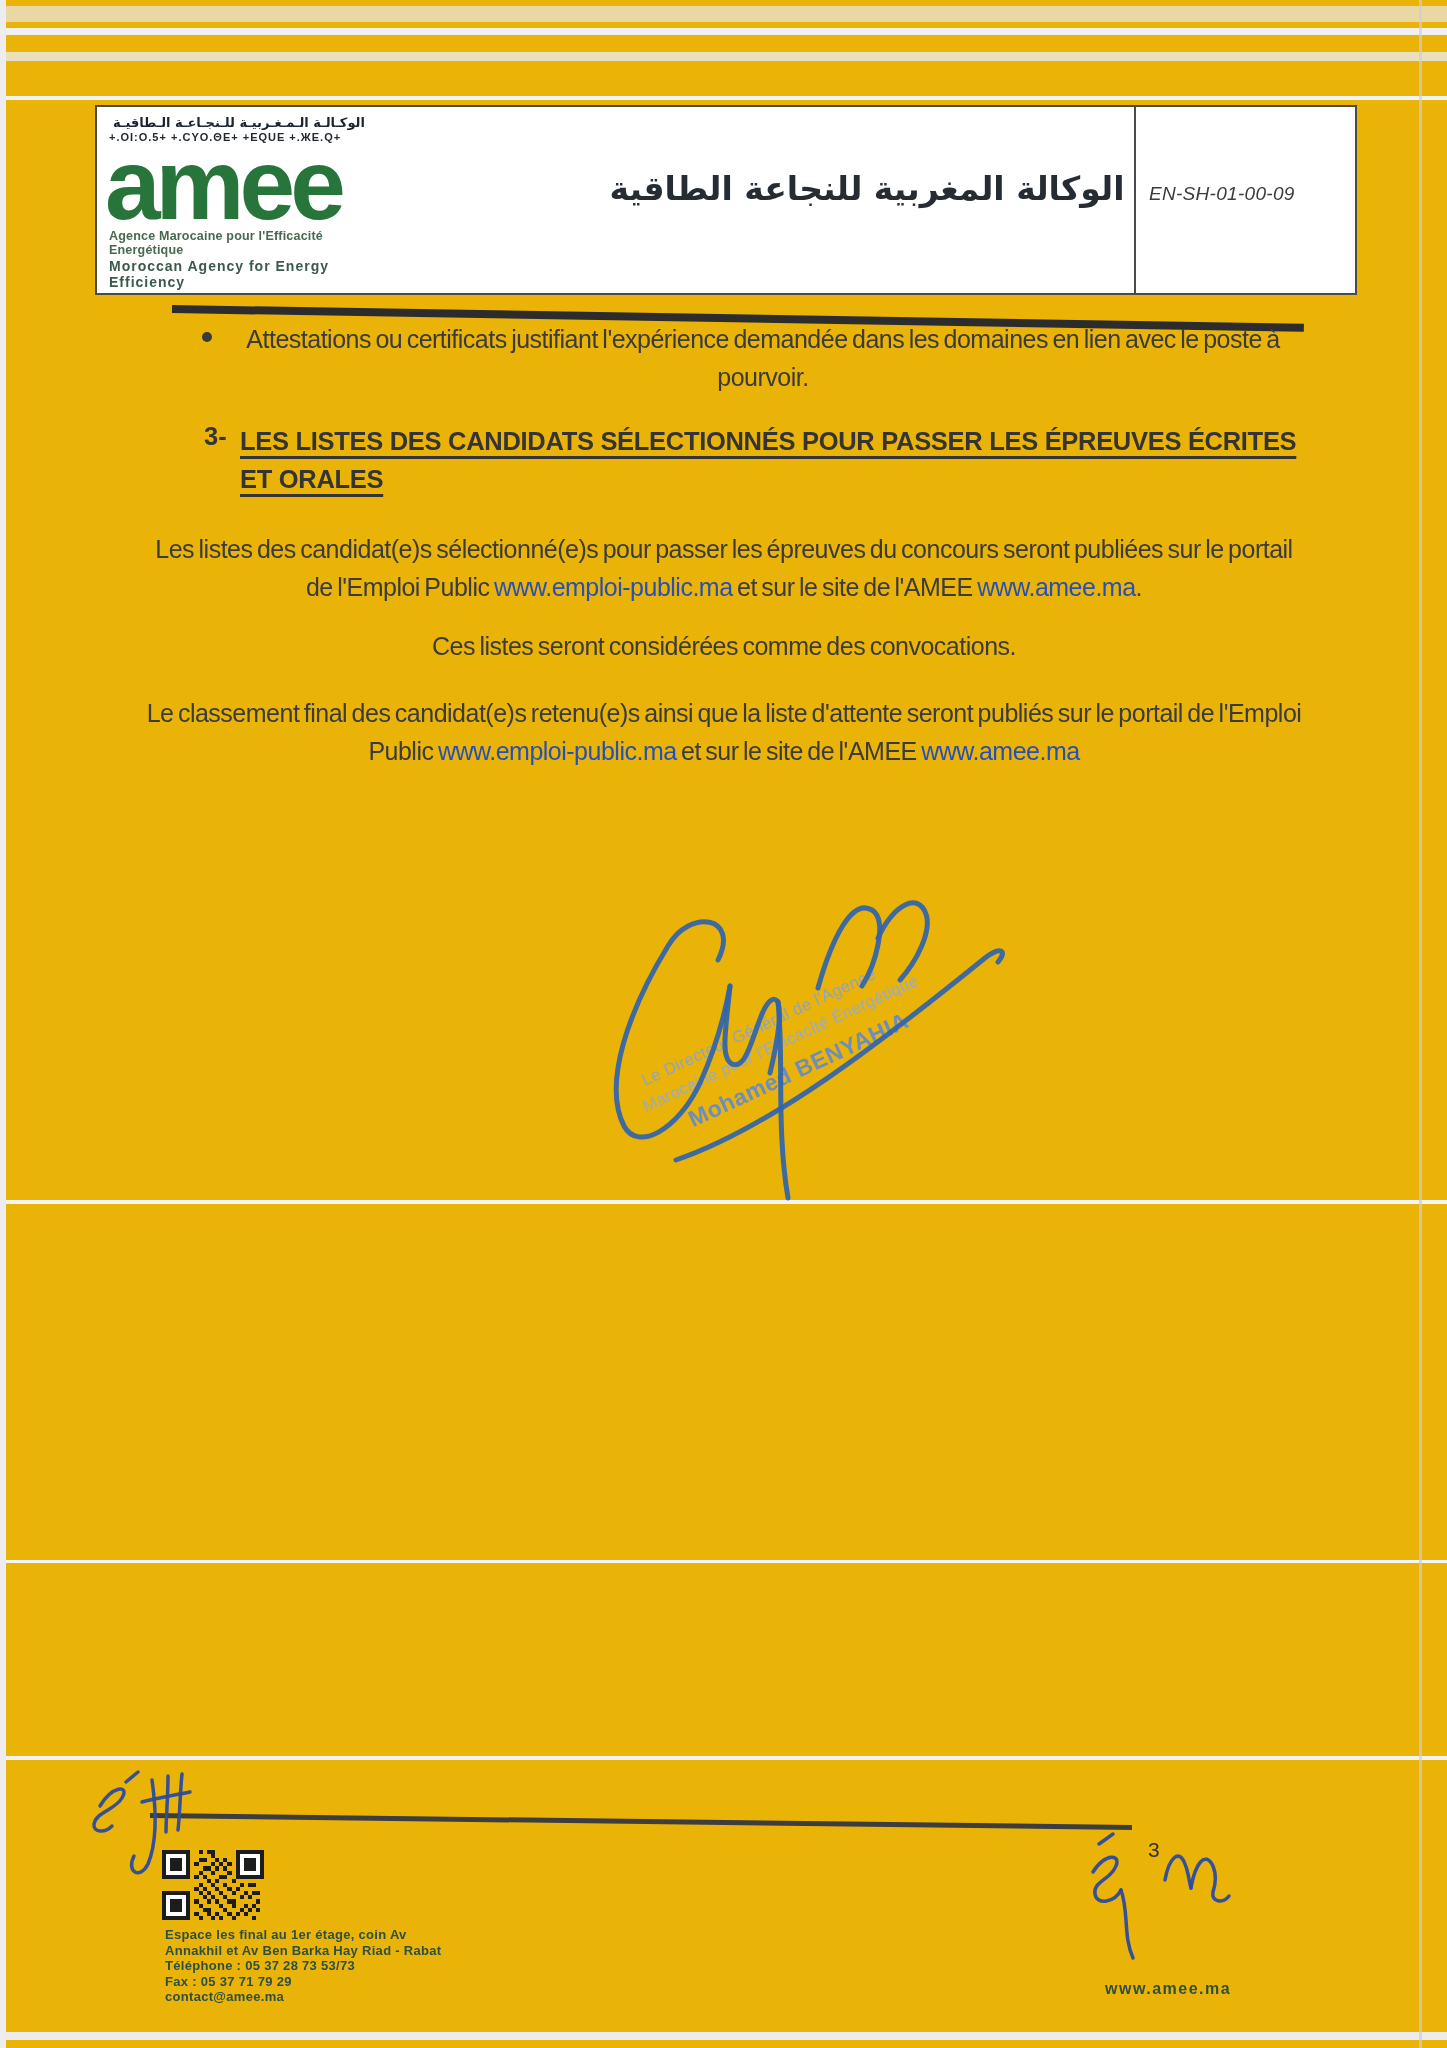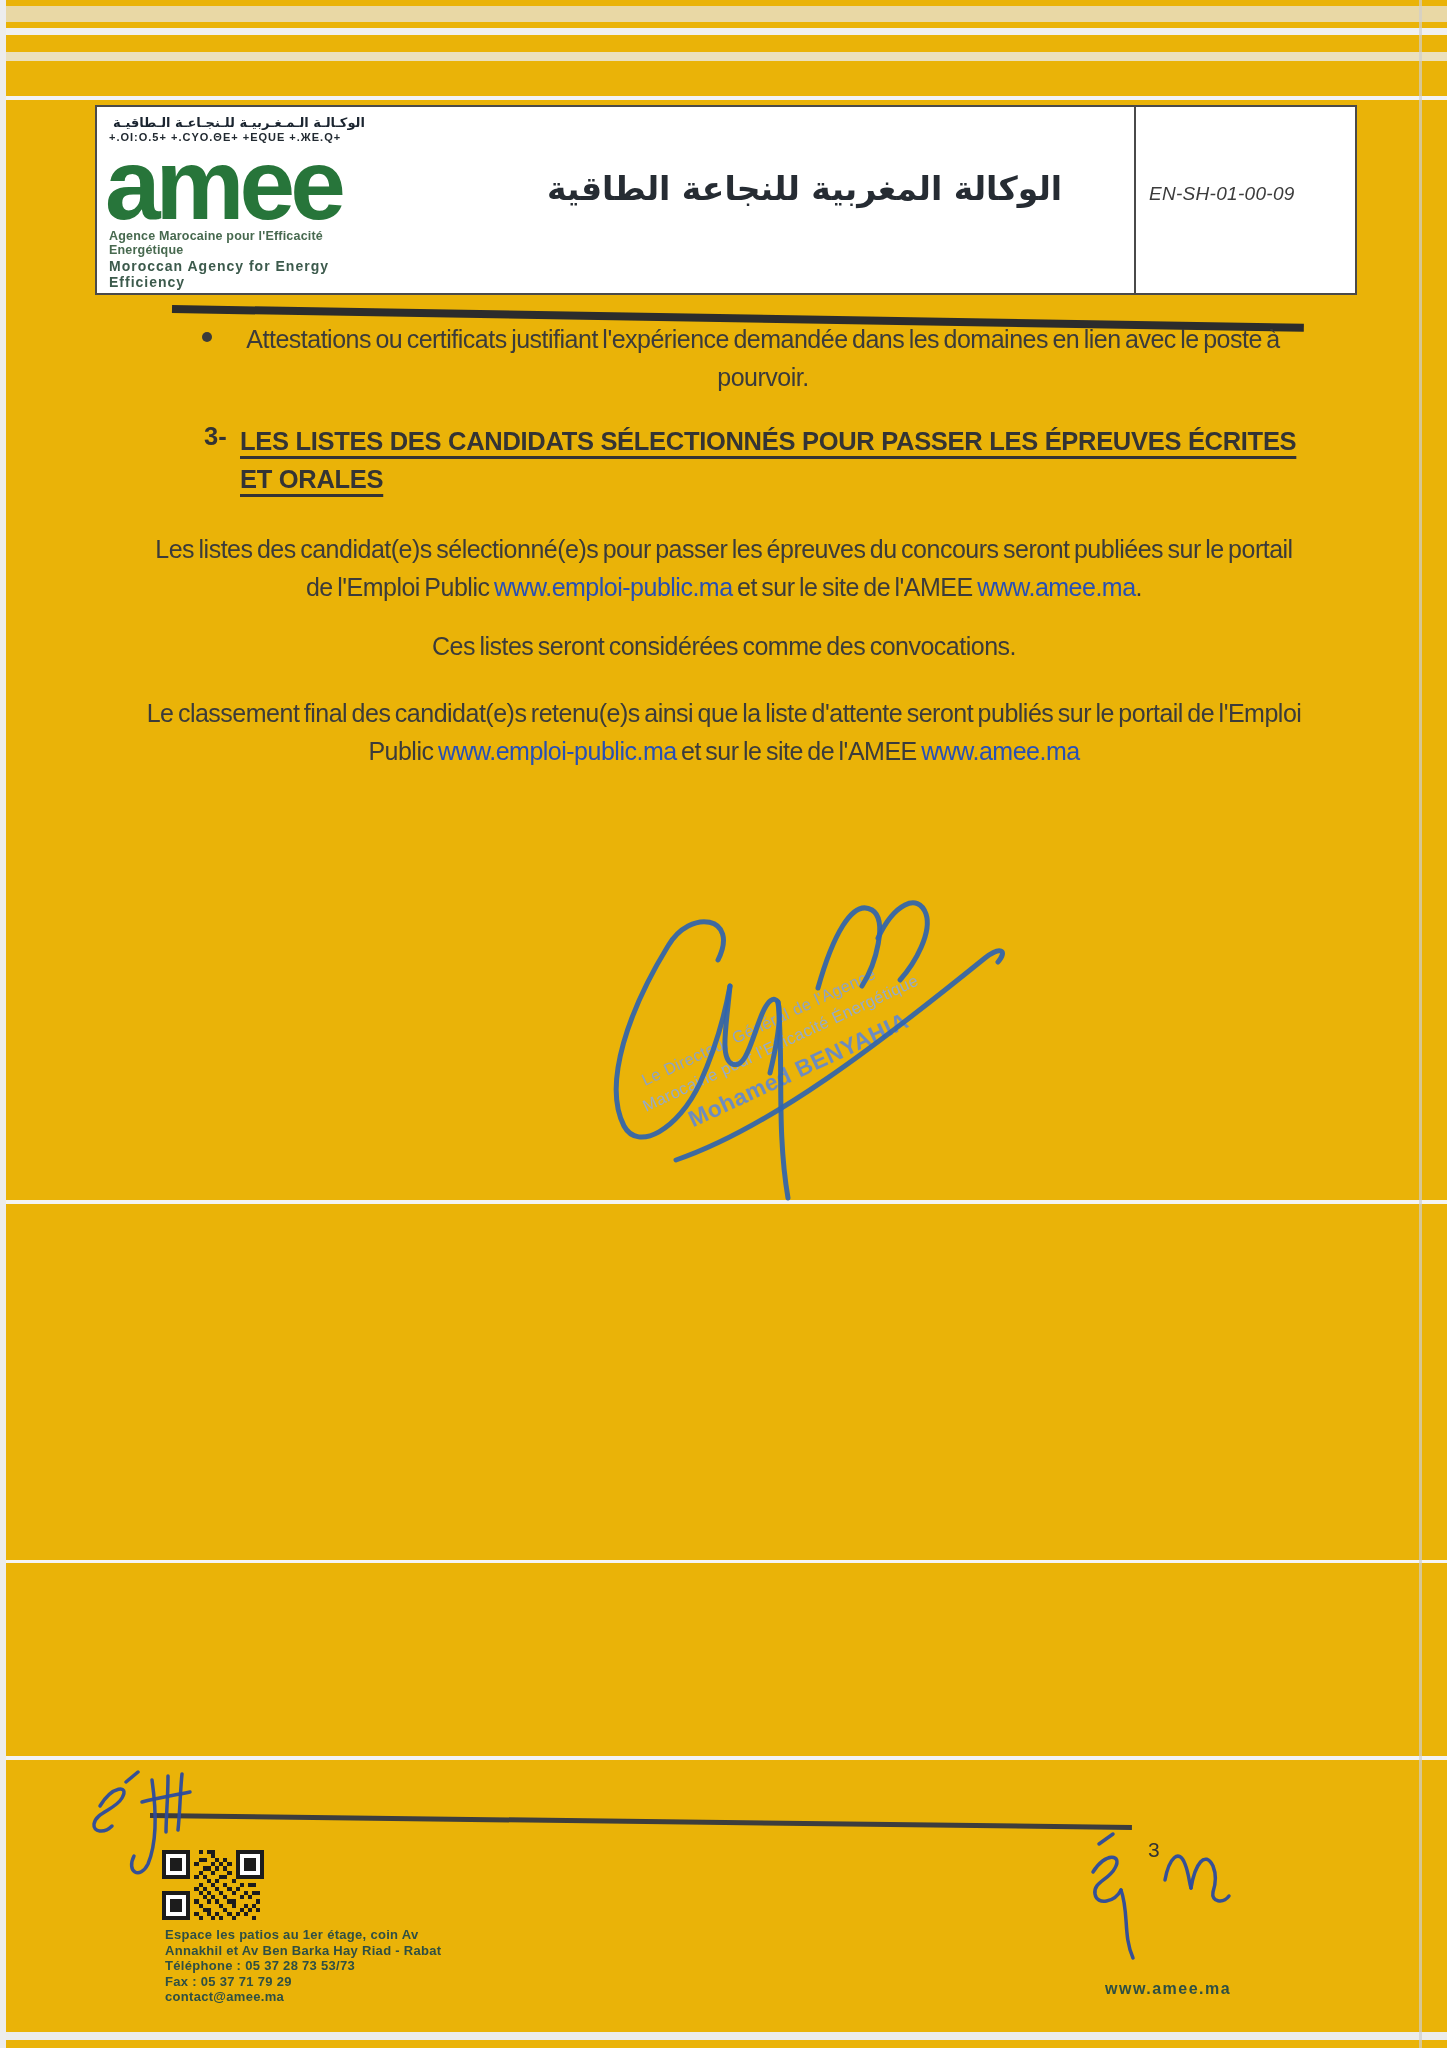--- a/index.html
+++ b/index.html
@@ -16,21 +16,21 @@
     border:2px solid #4a4a4a;background:#fff;
   }
   .header-divider{position:absolute;left:1037px;top:0;height:100%;border-left:2px solid #4a4a4a;}
   .logo-block{position:absolute;left:12px;top:8px;width:260px;}
   .logo-arabic{font-family:"DejaVu Sans",sans-serif;direction:rtl;font-size:13px;font-weight:bold;color:#1b2530;text-align:center;letter-spacing:.5px;}
   .logo-tifinagh{font-size:11px;font-weight:bold;color:#222a31;letter-spacing:1px;margin-top:1px;white-space:nowrap;}
   .logo-brand{font-size:100px;font-weight:700;letter-spacing:-5px;line-height:.62;color:#27753a;margin-top:10px;margin-left:-4px;}
   .logo-tag-fr{font-size:12.5px;font-weight:bold;color:#47694f;margin-top:14px;letter-spacing:.2px;}
   .logo-tag-en{font-size:14px;font-weight:bold;color:#3c5a4c;letter-spacing:1px;margin-top:1px;}
   .header-title{
-    position:absolute;left:450px;top:62px;width:640px;text-align:left;
+    position:absolute;left:450px;top:62px;width:640px;text-align:center;
     font-family:"DejaVu Sans",sans-serif;direction:rtl;font-size:33px;font-weight:bold;color:#262c33;
   }
   .header-ref{position:absolute;left:1052px;top:76px;width:200px;font-size:19px;font-style:italic;color:#3c3c3c;letter-spacing:.3px;}
 
   .rule-thick{position:absolute;left:172px;top:305px;width:1132px;height:8px;background:#2c2c2c;transform:rotate(.95deg);transform-origin:left center;}
 
   .bodytext{font-size:25px;line-height:38px;letter-spacing:-.5px;word-spacing:-2px;color:#3b3b3b;text-align:center;}
   .bullet-dot{position:absolute;left:202px;top:332px;width:10px;height:10px;border-radius:50%;background:#3b3b3b;}
   .bullet-text{position:absolute;left:223px;top:320px;width:1080px;}
 
@@ -146,21 +146,21 @@
       <rect x="19" y="1" width="5" height="5" fill="#fff"></rect>
       <rect x="1" y="11" width="5" height="5" fill="#fff"></rect>
       <rect x="2" y="2" width="3" height="3"></rect>
       <rect x="20" y="2" width="3" height="3"></rect>
       <rect x="2" y="12" width="3" height="3"></rect>
       <path d="M9 0h1v1H9z M11 0h2v1h-2z M12 1h1v1h-1z M9 2h2v1H9z M13 2h1v1h-1z M15 2h1v1h-1z M8 3h1v1H8z M12 3h1v1h-1z M14 3h1v1h-1z M16 3h1v1h-1z M10 4h2v1h-2z M13 4h1v1h-1z M15 4h1v1h-1z M9 5h1v1H9z M12 5h1v1h-1z M16 5h1v1h-1z M8 6h1v1H8z M10 6h1v1h-1z M14 6h2v1h-2z M11 7h1v1h-1z M13 7h1v1h-1z M17 7h1v1h-1z M9 8h1v1H9z M12 8h1v1h-1z M15 8h1v1h-1z M19 8h1v1h-1z M21 8h2v1h-2z M8 9h1v1H8z M10 9h1v1h-1z M13 9h1v1h-1z M16 9h1v1h-1z M18 9h1v1h-1z M9 10h1v1H9z M11 10h1v1h-1z M14 10h1v1h-1z M17 10h1v1h-1z M20 10h1v1h-1z M22 10h2v1h-2z M10 11h1v1h-1z M12 11h1v1h-1z M15 11h1v1h-1z M19 11h1v1h-1z M21 11h1v1h-1z M8 12h1v1H8z M11 12h1v1h-1z M13 12h1v1h-1z M16 12h2v1h-2z M23 12h1v1h-1z M9 13h1v1H9z M14 13h1v1h-1z M17 13h1v1h-1z M20 13h1v1h-1z M22 13h1v1h-1z M10 14h2v1h-2z M15 14h1v1h-1z M19 14h1v1h-1z M21 14h1v1h-1z M23 14h1v1h-1z M8 15h1v1H8z M11 15h1v1h-1z M13 15h1v1h-1z M16 15h1v1h-1z M18 15h1v1h-1z M20 15h1v1h-1z M9 16h1v1H9z M12 16h1v1h-1z M14 16h1v1h-1z M17 16h1v1h-1z M22 16h1v1h-1z"></path>
     </g>
   </svg>
 
   <div class="address">
-    <div>Espace les patios au 1er étage, coin Av</div>
+    <div>Espace les final au 1er étage, coin Av</div>
     <div>Annakhil et Av Ben Barka Hay Riad - Rabat</div>
     <div>Téléphone : 05 37 28 73 53/73</div>
     <div>Fax : 05 37 71 79 29</div>
     <div>contact@amee.ma</div>
   </div>
 
   <div class="website">www.amee.ma</div>
 
 </div>
 

